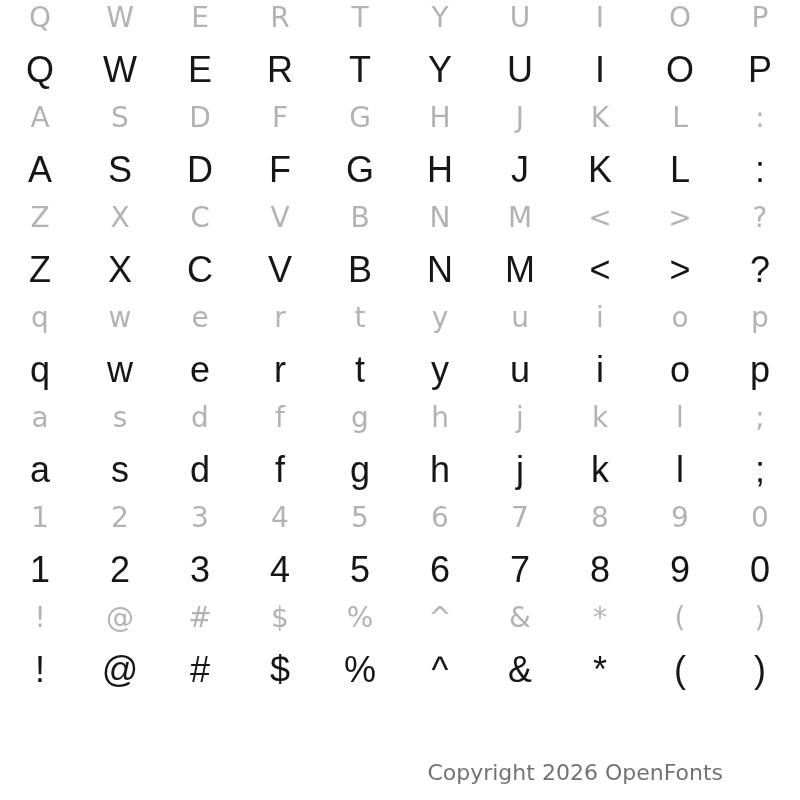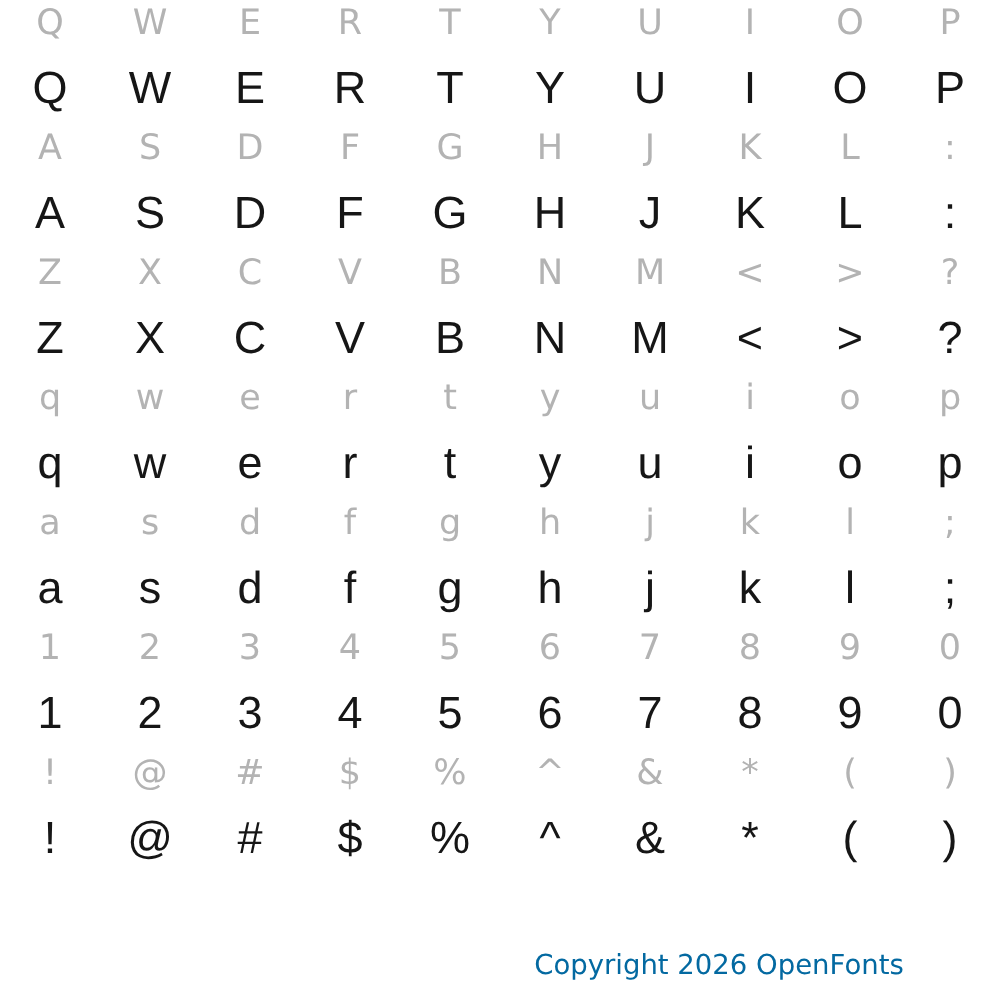--- a/index.html
+++ b/index.html
@@ -222,13 +222,13 @@
       <span class="cell">$</span>
       <span class="cell">%</span>
       <span class="cell">^</span>
       <span class="cell">&amp;</span>
       <span class="cell">*</span>
       <span class="cell">(</span>
       <span class="cell">)</span>
     </div>
   </div>
 
-<div class="footer" style="color: #0369a1;">Copyright 2026 OpenFonts</div>
+<div class="footer" style="color: #737373;">Copyright 2026 OpenFonts</div>
 
 </body></html>

